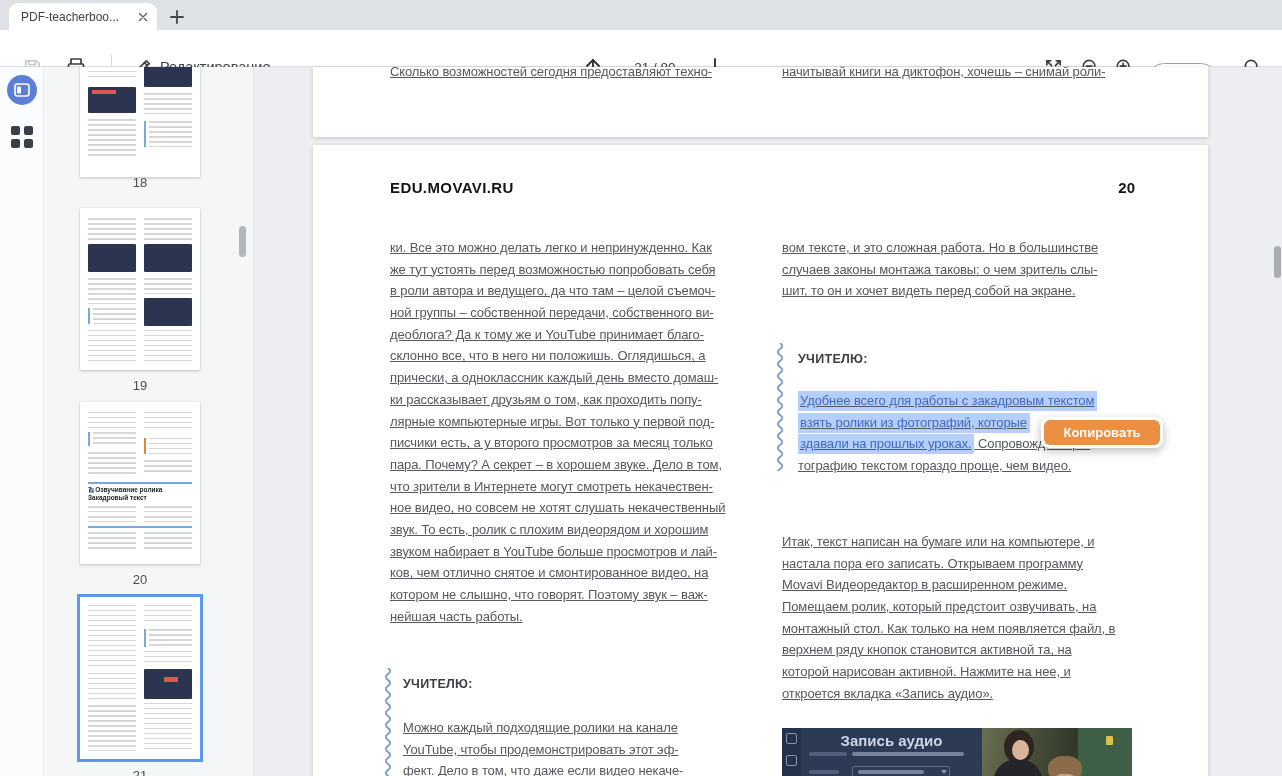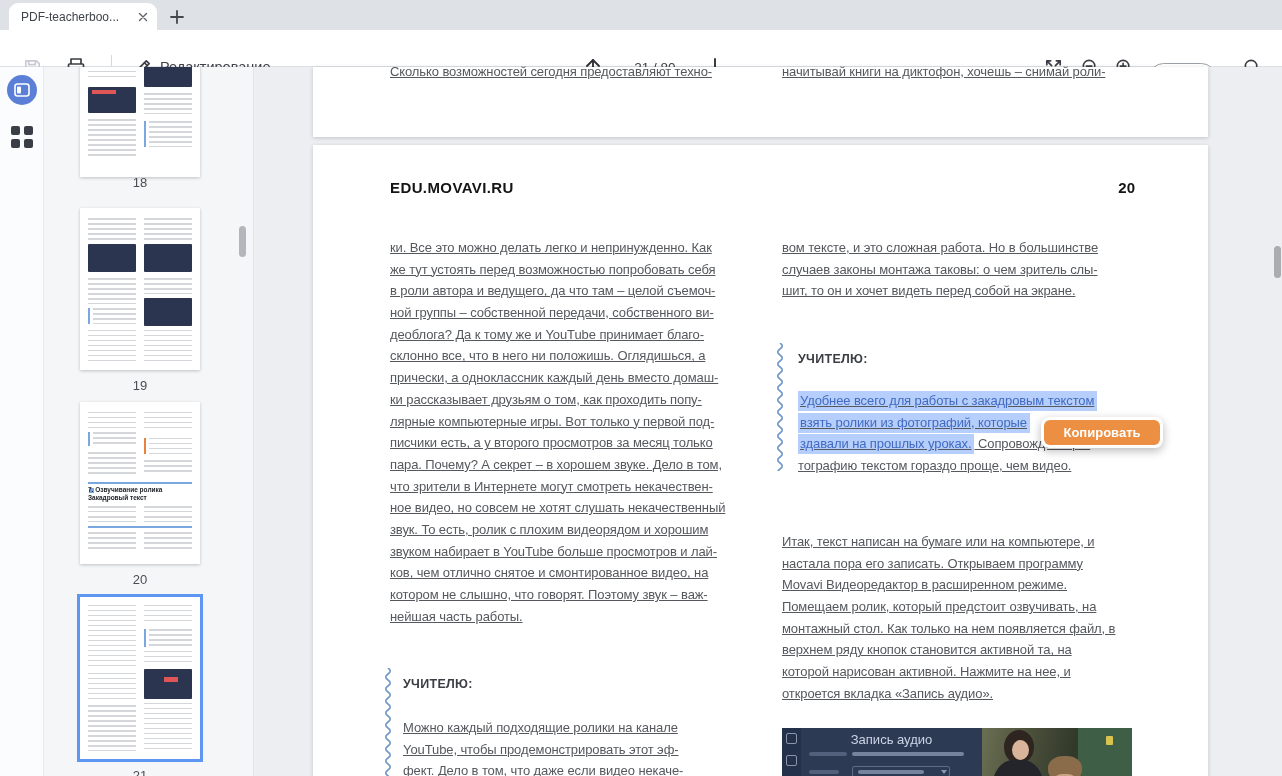--- a/index.html
+++ b/index.html
@@ -59,21 +59,21 @@
   
   .copy-card{position:absolute;background:#fff;border-radius:8px;box-shadow:0 3px 10px rgba(0,0,0,.28);padding:3px;}
   .copy-btn{width:116px;height:25px;background:#ed8f42;border-radius:6px;display:flex;align-items:center;justify-content:center;}
   .copy-btn span{color:#fff;font-size:13px;font-weight:bold;}
 
   
   .figure{position:absolute;overflow:hidden;display:flex;}
   .fig-panel{width:200px;height:100%;background:#2c3a54;position:relative;}
   .fig-iconcol{position:absolute;left:0;top:0;width:19px;height:100%;background:#24314a;}
   .fig-iconcol i{position:absolute;left:4px;width:11px;height:11px;border:1.5px solid #8a95ab;border-radius:2px;box-sizing:border-box;}
-  .fig-title{position:absolute;left:19px;top:4px;width:181px;text-align:center;font-size:13px;color:#ccd5e7;}
+  .fig-title{position:absolute;left:19px;top:4px;width:181px;text-align:center;font-size:15px;color:#ccd5e7;font-weight:bold;}
   .fig-bar{position:absolute;height:4px;border-radius:2px;background:#5a6780;}
   .fig-dd{position:absolute;height:11px;border:1px solid #5f6c86;border-radius:2px;box-sizing:border-box;}
   .fig-caret{position:absolute;width:0;height:0;border-left:3px solid transparent;border-right:3px solid transparent;border-top:4px solid #8b97ad;}
   .fig-photo{width:150px;height:100%;position:relative;
      background:linear-gradient(100deg,#6b6f52 0%,#4a4f3a 30%,#31392b 55%,#3d4a2e 80%,#55603a 100%);}
   .blob{position:absolute;border-radius:50%;}
 </style>
 </head>
 <body>
 

